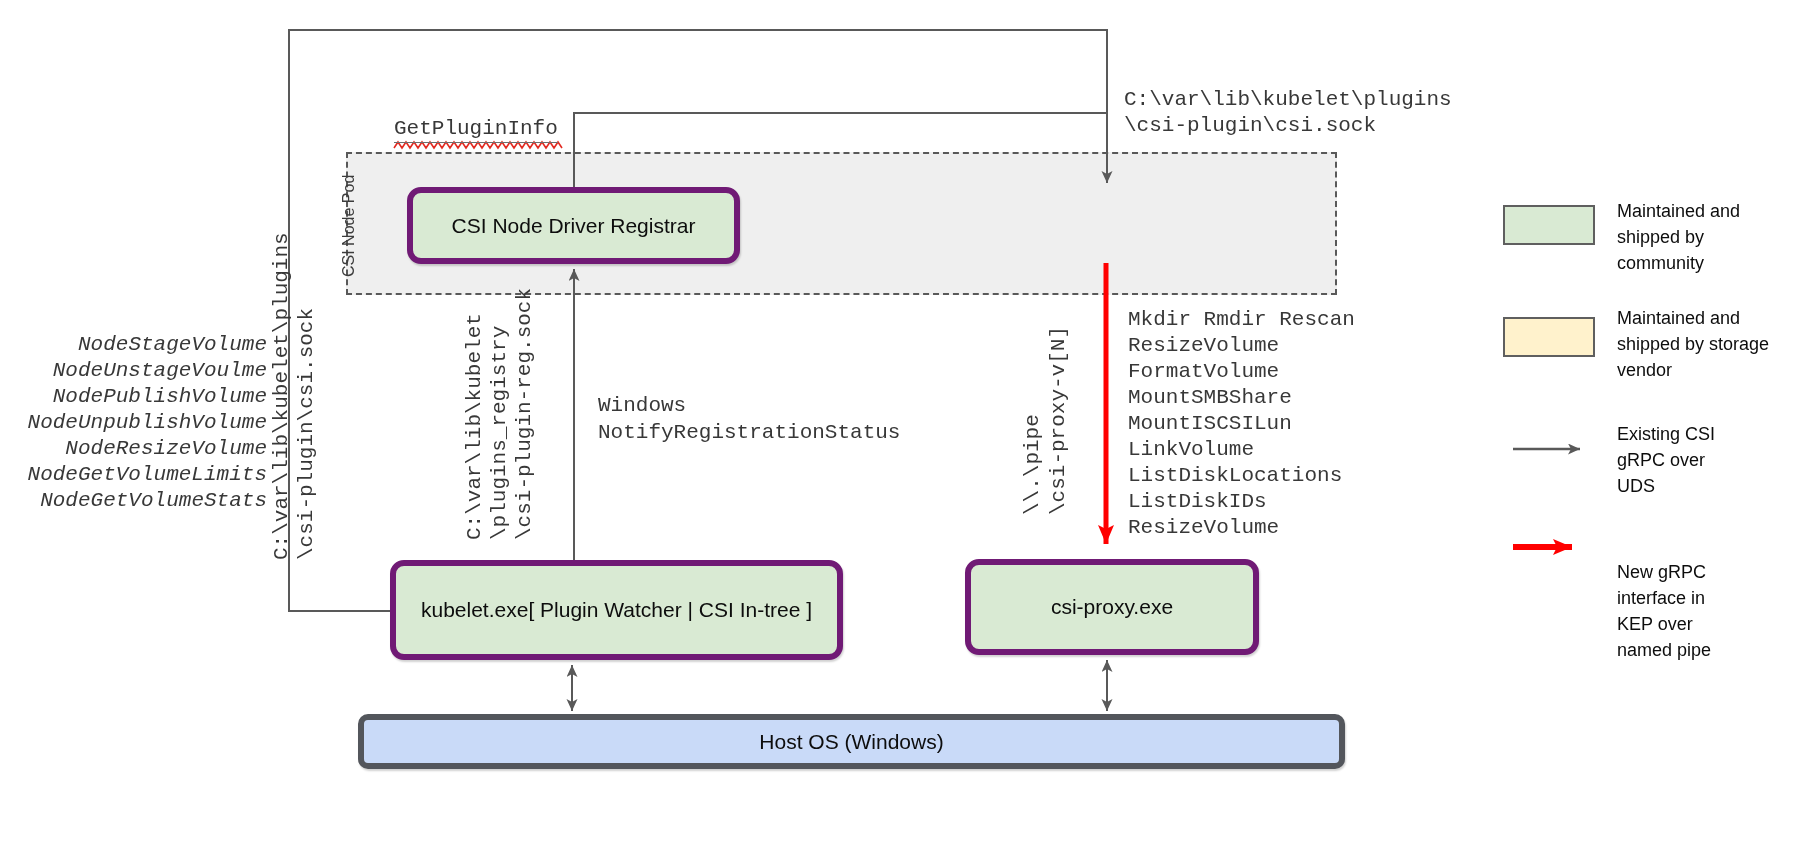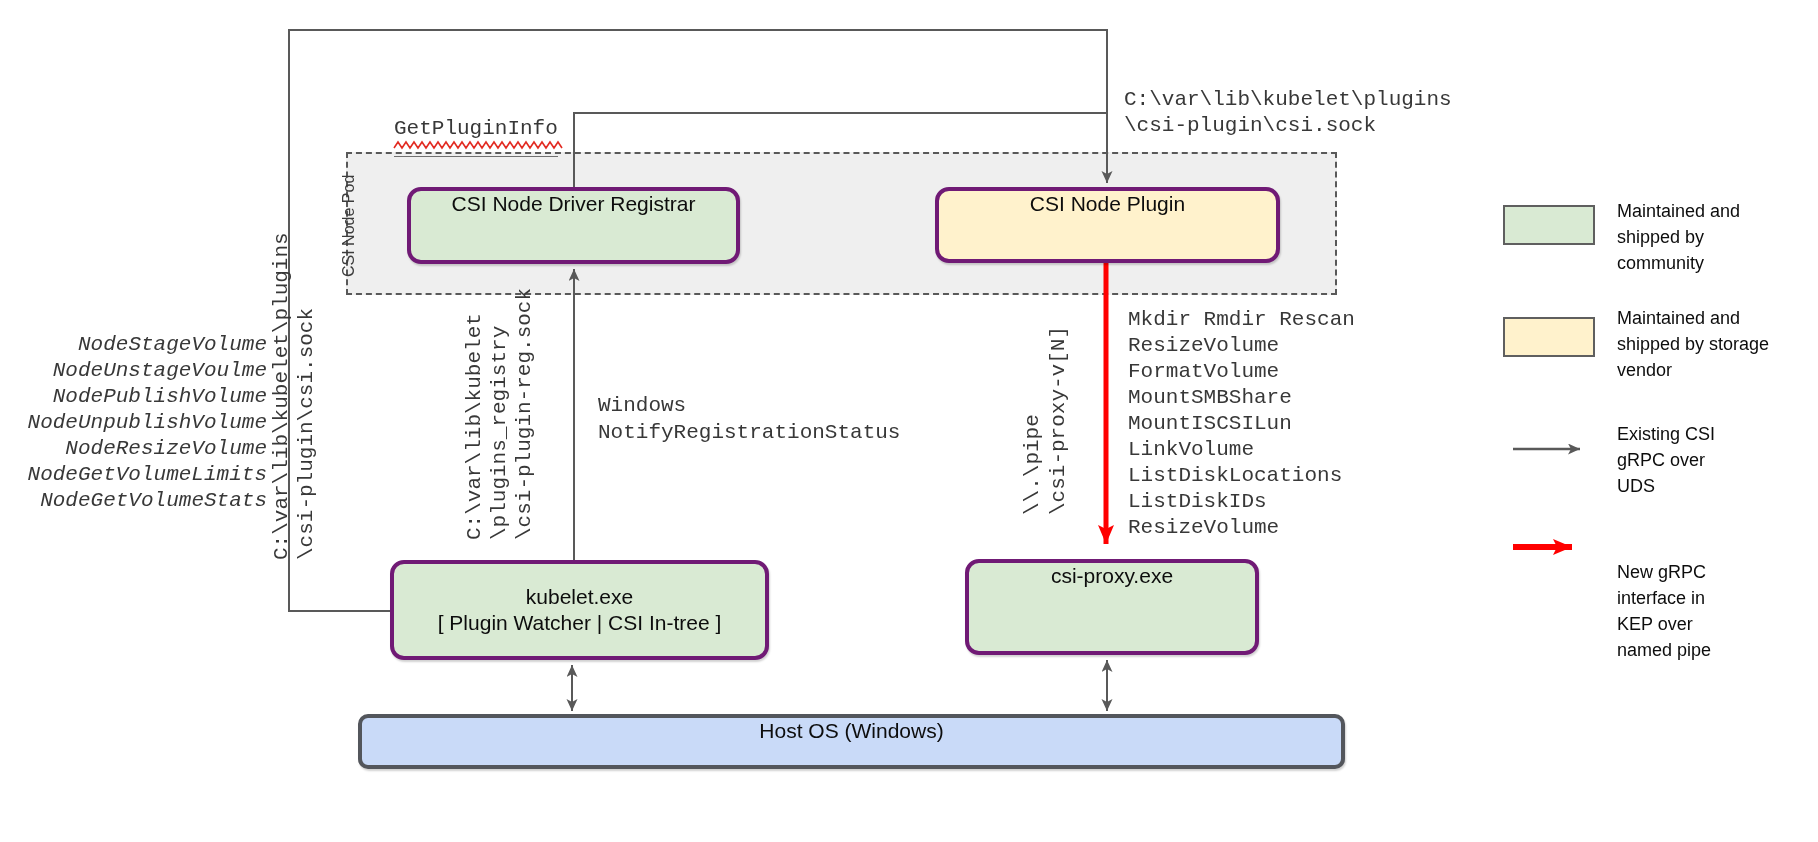--- a/index.html
+++ b/index.html
@@ -11,43 +11,43 @@
   .sans{font-family:"Liberation Sans",sans-serif;color:#0d0d0d;}
   svg.layer{position:absolute;left:0;top:0;z-index:2;}
 
   
   .pod{
     position:absolute;left:346px;top:152px;width:991px;height:143px;
     background:#efefef;border:2px dashed #595959;box-sizing:border-box;z-index:1;
   }
   
   .node{
-    position:absolute;display:flex;justify-content:center;
-    border:4px solid #701a75;border-radius:14px;box-sizing:border-box;
+    position:absolute;display:flex;align-items:center;justify-content:center;
+    border:6px solid #701a75;border-radius:14px;box-sizing:border-box;
     font-size:21px;color:#0d0d0d;text-align:center;line-height:26px;
     box-shadow:1px 2px 2px rgba(0,0,0,0.18);z-index:3;
   }
   .green{background:#d9ead3;}
   .yellow{background:#fff2cc;}
   .blue{background:#c9daf8;}
   .host{border-radius:10px;border-color:#53565c;}
 
   
   .rot{
     position:absolute;white-space:nowrap;transform-origin:0 100%;transform:rotate(-90deg);
     font-size:21px;line-height:26px;height:26px;z-index:4;
   }
   .rot.small{font-size:16px;line-height:18px;height:18px;color:#3c3c3c;}
 
   .txt{position:absolute;white-space:nowrap;z-index:4;}
   .mono21{font-size:21px;line-height:26px;}
   .list{z-index:4;}
   .list div{white-space:nowrap;}
 
-  .getplugininfo{border-bottom:1.5px solid #6f6f6f;padding-bottom:16px;}
+  .getplugininfo{border-bottom:1.5px solid #6f6f6f;padding-bottom:2px;}
 
   
   .swatch{position:absolute;width:92px;height:40px;border:2px solid #5f5f5f;box-sizing:border-box;z-index:3;}
   .legend-text{position:absolute;font-size:18px;line-height:26px;color:#0d0d0d;z-index:4;}
 </style>
 </head>
 <body>
 
 <div class="canvas">
 
@@ -74,25 +74,22 @@
     <path d="M1513,449 L1580,449" fill="none" stroke="#595959" stroke-width="2.5" marker-end="url(#ag)"></path>
     <path d="M1513,547 L1572,547" fill="none" stroke="#ff0000" stroke-width="6" marker-end="url(#ar)"></path>
 
     <path d="M394 148 l4 -6 l4 6 l4 -6 l4 6 l4 -6 l4 6 l4 -6 l4 6 l4 -6 l4 6 l4 -6 l4 6 l4 -6 l4 6 l4 -6 l4 6 l4 -6 l4 6 l4 -6 l4 6 l4 -6 l4 6 l4 -6 l4 6 l4 -6 l4 6 l4 -6 l4 6 l4 -6 l4 6 l4 -6 l4 6 l4 -6 l4 6 l4 -6 l4 6 l4 -6 l4 6 l4 -6 l4 6 l4 -6 l4 6" fill="none" stroke="#e22a21" stroke-width="1.6"></path>
   </svg>
 
   <div class="node green" style="left:407px;top:187px;width:333px;height:77px;">
     <span>CSI Node Driver Registrar</span>
   </div>
 
-  <div class="node yellow" style="left:935px;top:187px;width:345px;height:76px;">
-    <span>CSI Node Plugin</span>
-  </div>
 
-  <div class="node green" style="left:390px;top:560px;width:379px;height:100px;flex-direction:column;">
+  <div class="node green" style="left:390px;top:560px;width:453px;height:100px;flex-direction:row;">
     <div>kubelet.exe</div>
     <div>[ Plugin Watcher | CSI In-tree ]</div>
   </div>
 
   <div class="node green" style="left:965px;top:559px;width:294px;height:96px;">
     <span>csi-proxy.exe</span>
   </div>
 
   <div class="node blue host" style="left:358px;top:714px;width:987px;height:55px;">
     <span>Host OS (Windows)</span>

